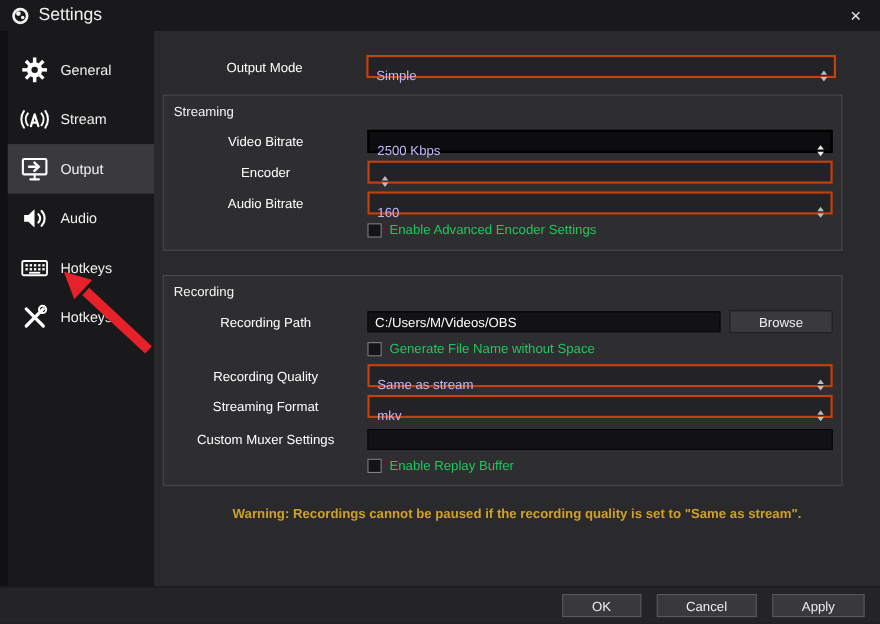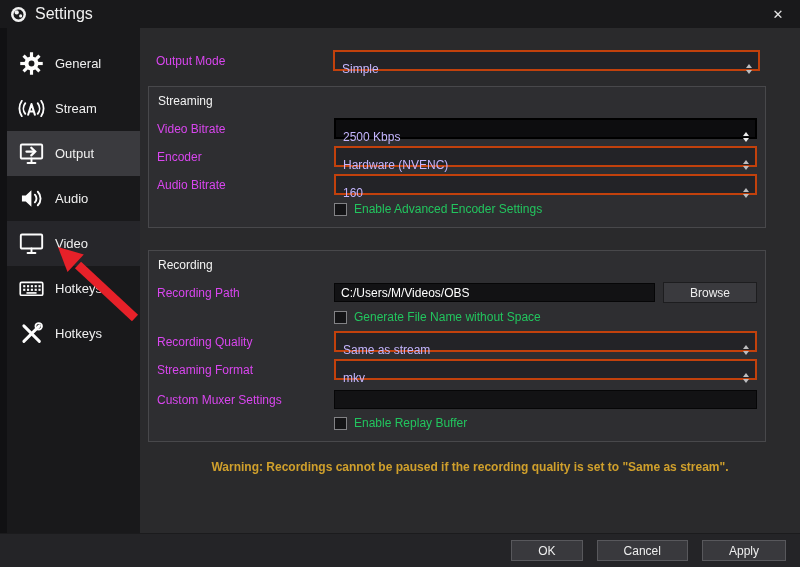--- a/index.html
+++ b/index.html
@@ -11,21 +11,21 @@
   .close{margin-left:auto;width:24px;text-align:center;color:#e6e6e6;font-size:13px}
 
   .sidebar{position:absolute;left:0;top:28px;bottom:34px;width:140px;background:#19191b;border-left:7px solid #111113;padding-top:13px;z-index:2}
   .side-item{height:45px;display:flex;align-items:center;gap:9px;padding-left:9px;font-size:13px;color:#f0f0f0}
   .side-item .ic{width:30px;height:30px;display:flex;align-items:center;justify-content:center;flex:none}
   .side-item.sel{background:#3a3a3e}
   .side-item.hl{background:#26262a}
 
   .main{position:absolute;left:140px;top:28px;right:0;bottom:34px;background:#2a2a2c;overflow:hidden;z-index:1}
   .row{display:flex;align-items:center}
-  .row>label{width:169px;flex:none;text-align:left;margin-right:8px;color:#d946ef}
+  .row>label{width:169px;flex:none;text-align:center;margin-right:8px;color:#ffffff}
   .row.top{margin:22px 40px 0 16px}
   .group{margin:15px 34px 0 8px;border:1px solid #48484b;background:#2e2e31;padding:0 8px 11px}
   .group.g2{margin-top:22px}
   .gtitle{font-weight:normal;padding:7px 0 10px 1px;color:#f3f3f3}
   .group .row{margin-bottom:7px}
   .row.mt{margin-top:10px}
 
   .combo{flex:1;height:19px;background:#232327;border:2px solid #c2410c;display:flex;align-items:center;padding:17px 3px 0 7px;color:#c4b5fd}
   .combo .val{flex:1;white-space:nowrap;overflow:hidden}
   .spin{width:13px;display:flex;flex-direction:column;align-items:center;gap:2px;flex:none}
@@ -109,29 +109,20 @@
     </div>
     <div class="side-item">
       <span class="ic">
         <svg width="27" height="27" viewBox="0 0 24 24">
           <path d="M3.5 9.3v5.4h3.4l5 4.7V4.6l-5 4.7H3.5z" fill="#fdfdfd"></path>
           <path d="M15 8.6a4.8 4.8 0 010 6.8" stroke="#fdfdfd" stroke-width="1.7" fill="none" stroke-linecap="round"></path>
           <path d="M17.6 6a8.6 8.6 0 010 12" stroke="#fdfdfd" stroke-width="1.7" fill="none" stroke-linecap="round"></path>
         </svg>
       </span>
       <span>Audio</span>
-    </div>
-    <div class="side-item hl">
-      <span class="ic">
-        <svg width="27" height="27" viewBox="0 0 24 24" fill="none" stroke="#fdfdfd" stroke-width="1.7" stroke-linecap="round">
-          <rect x="2.5" y="4" width="19" height="12.5" rx="1"></rect>
-          <path d="M8.5 20.5h7M12 16.5v4"></path>
-        </svg>
-      </span>
-      <span>Video</span>
     </div>
     <div class="side-item">
       <span class="ic">
         <svg width="27" height="27" viewBox="0 0 24 24">
           <rect x="2" y="6.5" width="20" height="11.5" rx="1.2" fill="none" stroke="#fdfdfd" stroke-width="1.5"></rect>
           <g fill="#fdfdfd">
             <rect x="4.6" y="9" width="1.9" height="1.9"></rect>
               <rect x="8" y="9" width="1.9" height="1.9"></rect>
               <rect x="11.4" y="9" width="1.9" height="1.9"></rect>
               <rect x="14.8" y="9" width="1.9" height="1.9"></rect>
@@ -182,21 +173,20 @@
           <span class="spin">
               <i class="up"></i>
               <i class="dn"></i>
             </span>
         </div>
       </div>
 
       <div class="row">
         <label>Encoder</label>
         <div class="combo">
-          <span class="val">Hardware (NVENC)</span>
           <span class="spin">
               <i class="up"></i>
               <i class="dn"></i>
             </span>
         </div>
       </div>
 
       <div class="row">
         <label>Audio Bitrate</label>
         <div class="combo">

